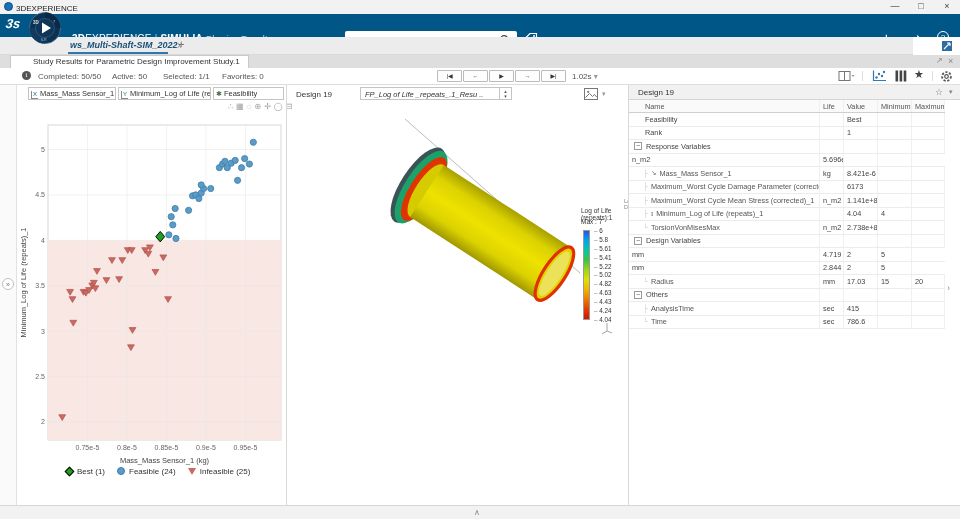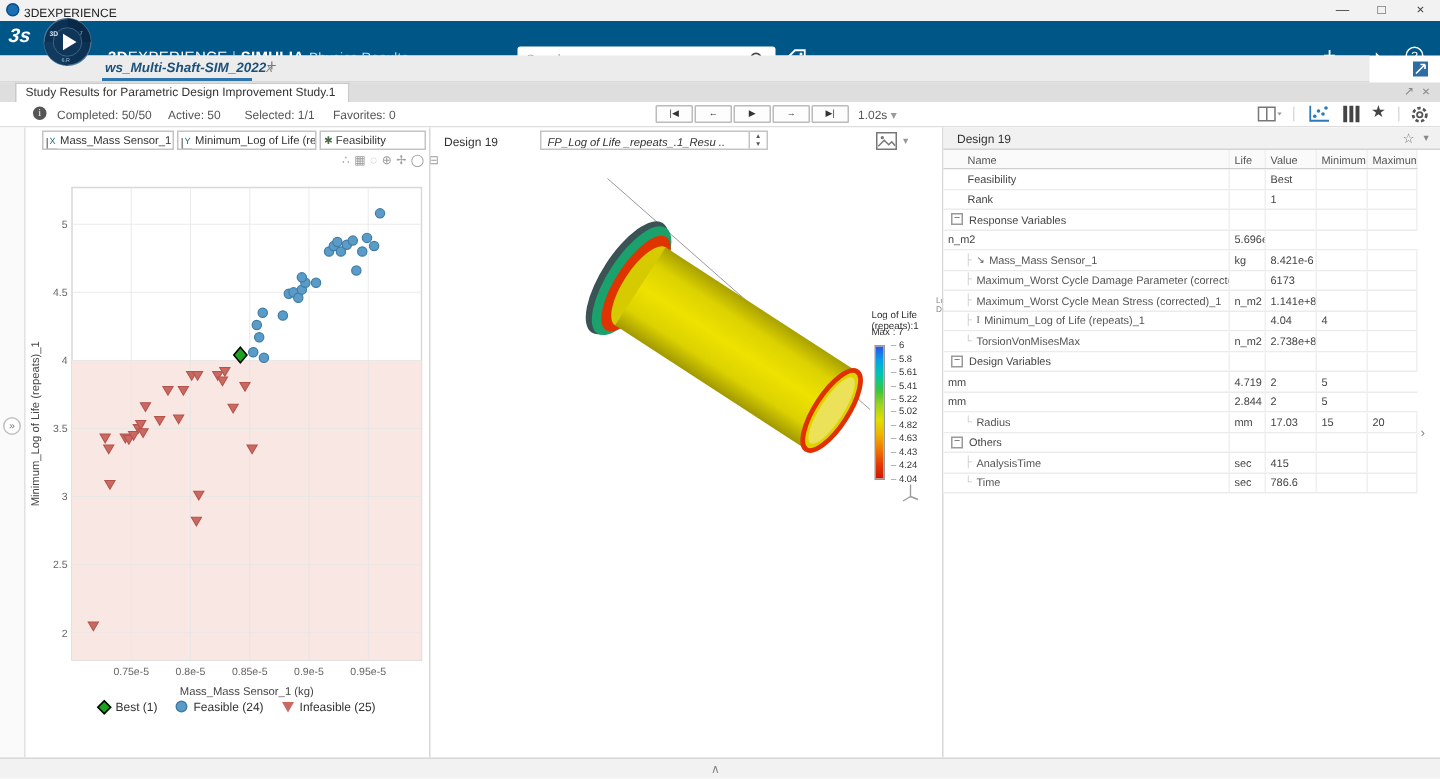--- a/index.html
+++ b/index.html
@@ -23,21 +23,21 @@
   .hdr-ic { position:absolute; top:17px; color:#fff; }
   
   #tabrow { position:absolute; left:0; top:37px; width:913px; height:18px; background:#ececec; border-bottom:1px solid #d9d9d9; }
   #maintab { position:absolute; left:70px; top:3px; font-size:9px; font-style:italic; font-weight:bold; color:#1b5078; }
   #maintab .sfx { color:#8a8a8a; font-weight:normal; }
   #tabunderline { position:absolute; left:68px; top:15px; width:100px; height:2px; background:#2e76ad; }
   #newtab { position:absolute; left:178px; top:1px; font-size:11px; color:#777; }
   
   #subtabrow { position:absolute; left:0; top:55px; width:960px; height:13px; background:#dedede; }
   #subtab { position:absolute; left:10px; top:0; height:13px; background:#fff; border:1px solid #c9c9c9; border-bottom:0;
-    padding:1px 8px 0 6px; font-size:8px; color:#333; white-space:nowrap; }
+    padding:1px 8px 0 22px; font-size:8px; color:#333; white-space:nowrap; }
   
   #statusrow { position:absolute; left:0; top:68px; width:960px; height:17px; background:#fff; border-bottom:1px solid #ddd; }
   .stattext { position:absolute; top:4px; font-size:8px; color:#555; white-space:nowrap;text-align:right; }
   #infoicon { position:absolute; left:22px; top:3px; width:9px; height:9px; border-radius:50%; background:#555;
     color:#fff; font-size:7px; text-align:center; line-height:9px; font-family:"Liberation Serif",serif; }
   .pbtn { position:absolute; top:2px; width:25px; height:12px; border:1px solid #bbb; background:#fdfdfd;
     font-size:6px; color:#333; text-align:center; line-height:11px; border-radius:1px; }
   .toolsep { position:absolute; top:3px; width:1px; height:10px; background:#ddd; }
   .tbic { position:absolute; top:2px; }
   

